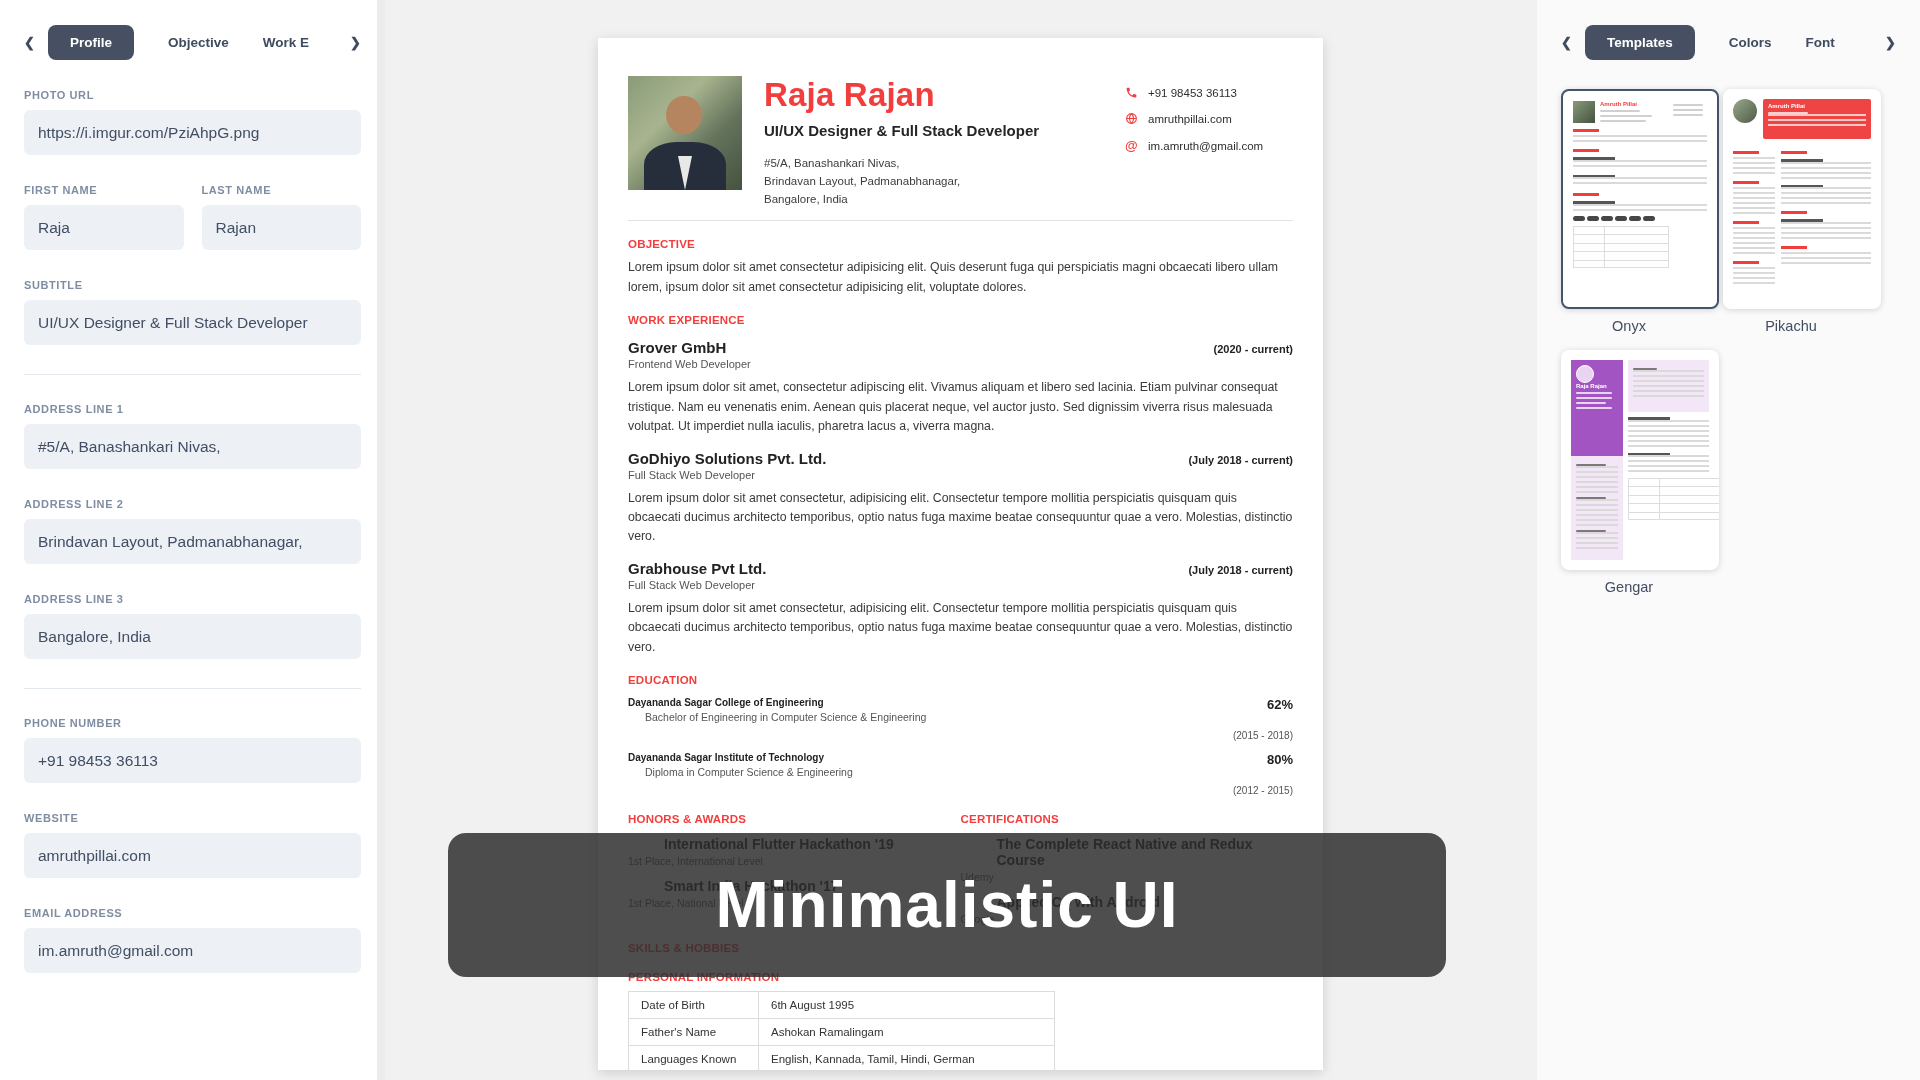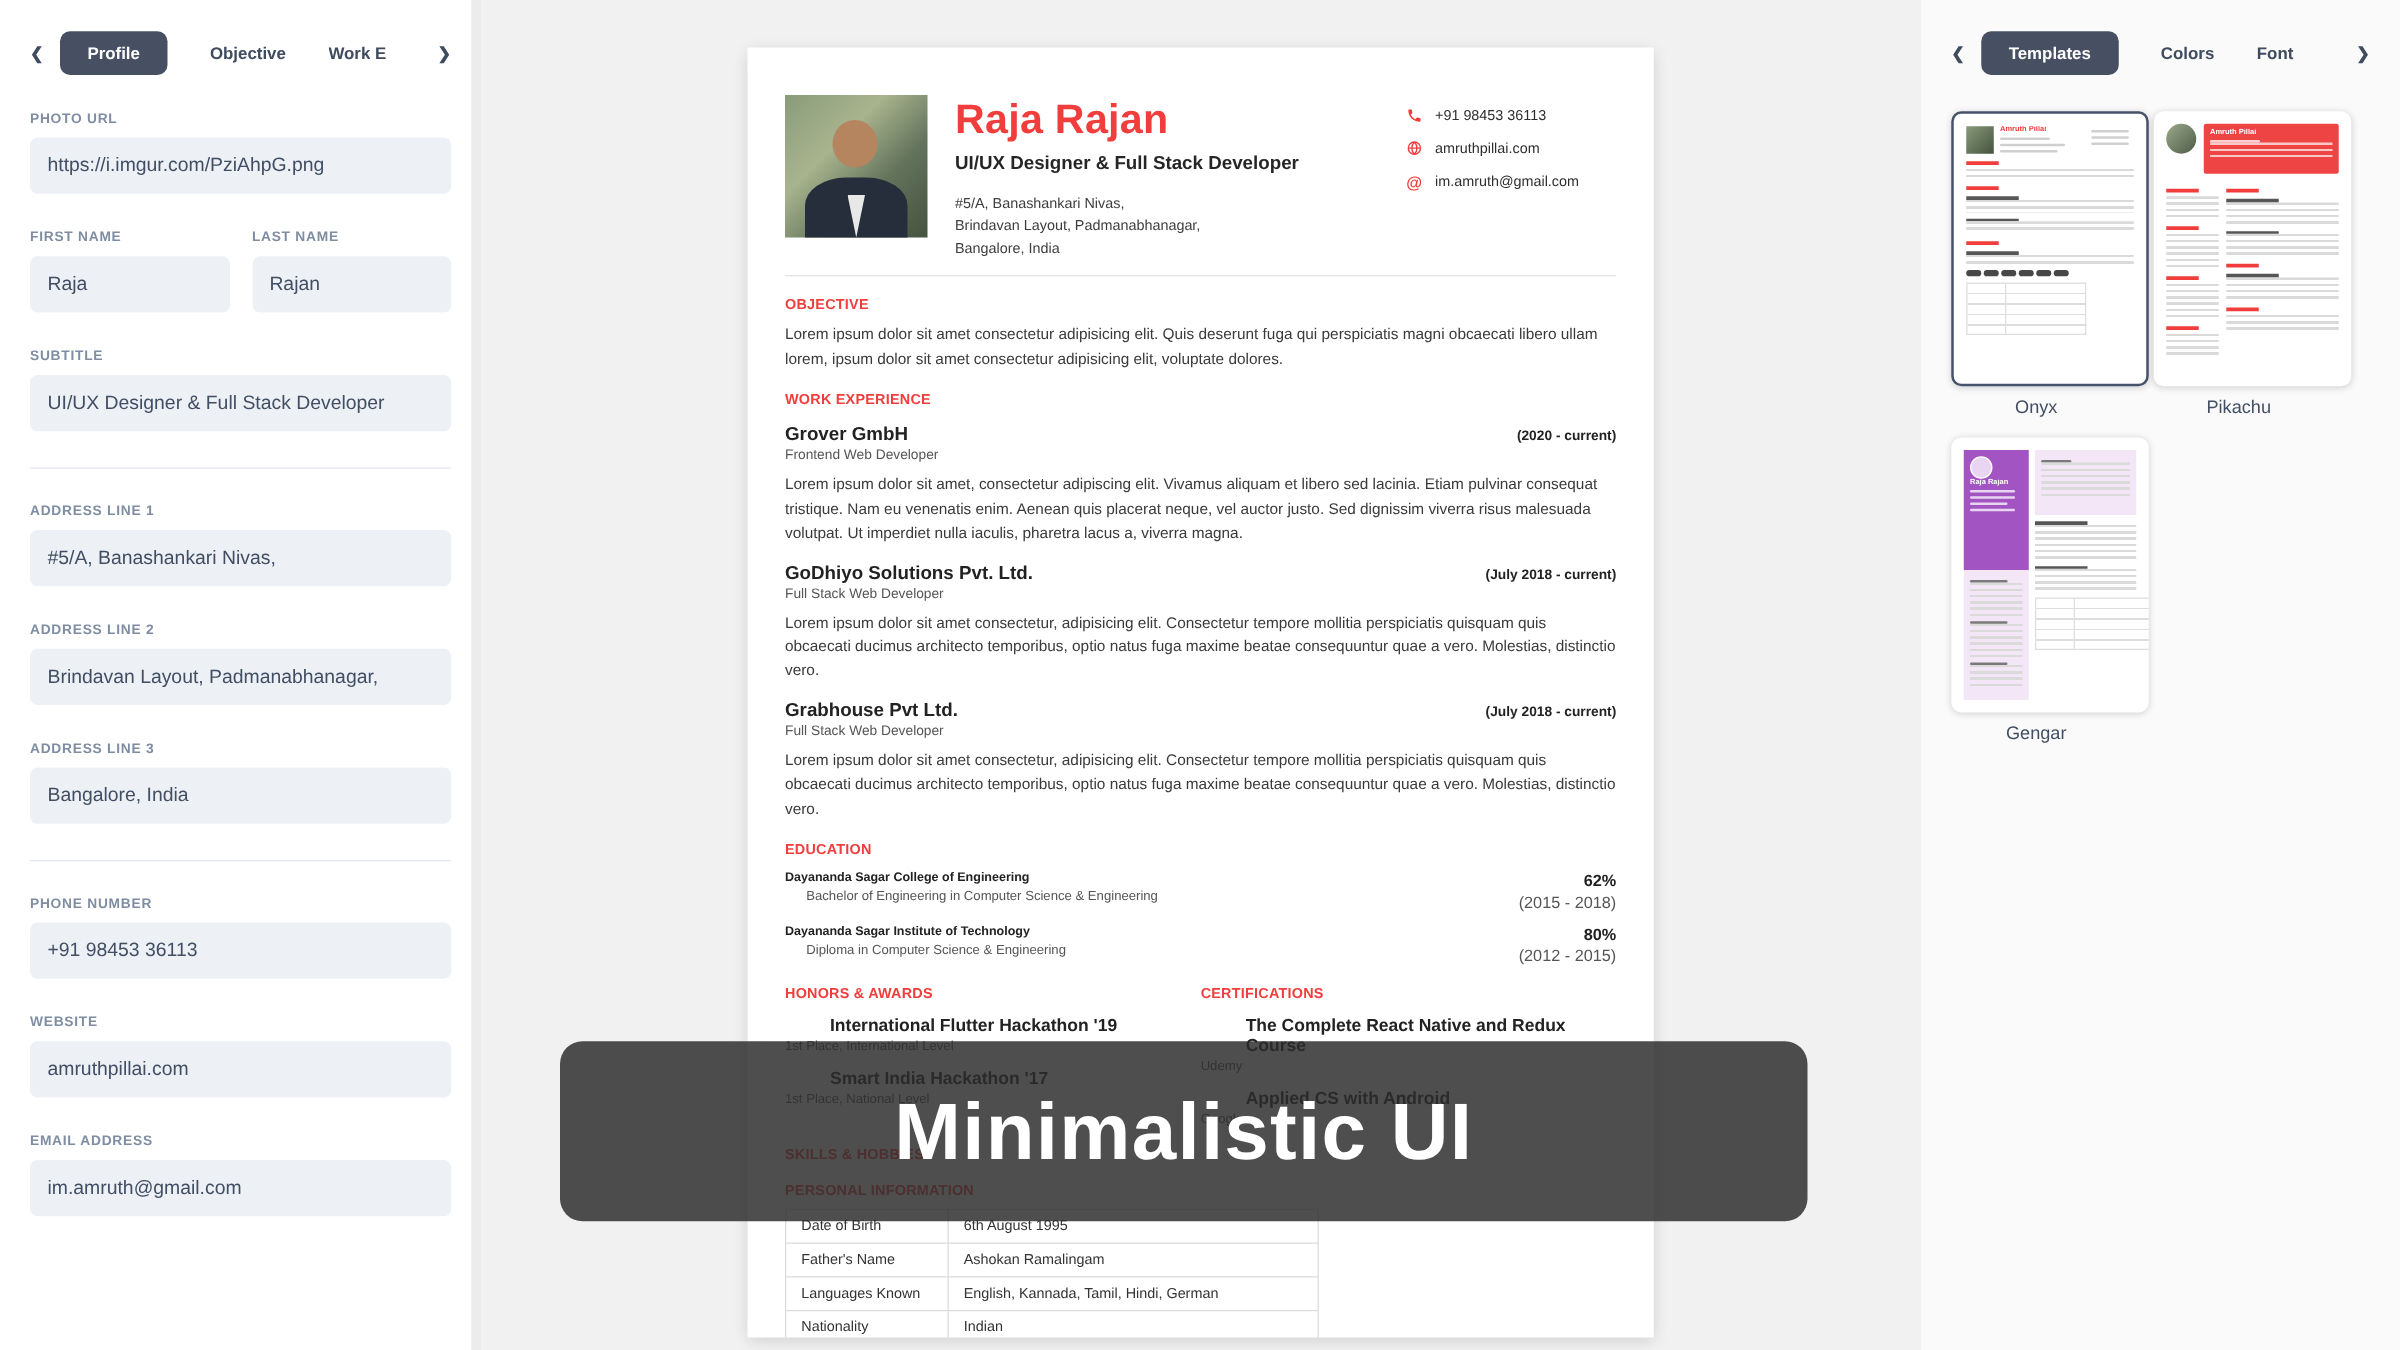--- a/index.html
+++ b/index.html
@@ -42,21 +42,21 @@
   .r-sec-title { font-size:11.5px; font-weight:700; color:#f23d3d; margin-top:17px; margin-bottom:8px; letter-spacing:.2px; }
   .r-para { font-size:12.3px; color:#3a3a3a; line-height:1.58; }
   .r-job-head { display:flex; justify-content:space-between; align-items:baseline; margin-top:13px; }
   .r-job-company { font-size:15px; font-weight:700; color:#222; }
   .r-job-date { font-size:11px; font-weight:700; color:#222; }
   .r-job-role { font-size:11px; color:#555; margin-top:2px; margin-bottom:8px; }
   .r-edu { display:flex; justify-content:space-between; margin-top:11px; }
   .r-edu-name { font-size:10px; font-weight:700; color:#222; }
   .r-edu-degree { font-size:10.5px; color:#555; margin-top:3px;margin-left:17px; }
   .r-edu-score { font-size:13px; font-weight:700; color:#222; text-align:right; }
-  .r-edu-years { font-size:13px; color:#555; text-align:left; margin-top:2px; }
+  .r-edu-years { font-size:10px; color:#555; text-align:left; margin-top:18px; }
   .r-twocol { display:flex; }
   .r-col { flex:1; min-width:0; }
   .r-item-name { font-size:14px; font-weight:700; color:#222; margin-top:11px;padding-left:36px; }
   .r-item-sub { font-size:10.5px; color:#555; margin-top:3px; }
   .r-chips { display:flex; flex-wrap:wrap; gap:7px; margin-top:2px; }
   .r-chip { background:#424242; color:#f2f2f2; font-size:10px; padding:5px 13px; border-radius:11px; }
   .r-table { border-collapse:collapse; margin-top:4px; }
   .r-table td { border:1px solid #dcdcdc; padding:7px 12px; font-size:11.5px; color:#333; }
   .r-table td.k { width:130px; }
   .r-table td.v { width:296px; }

